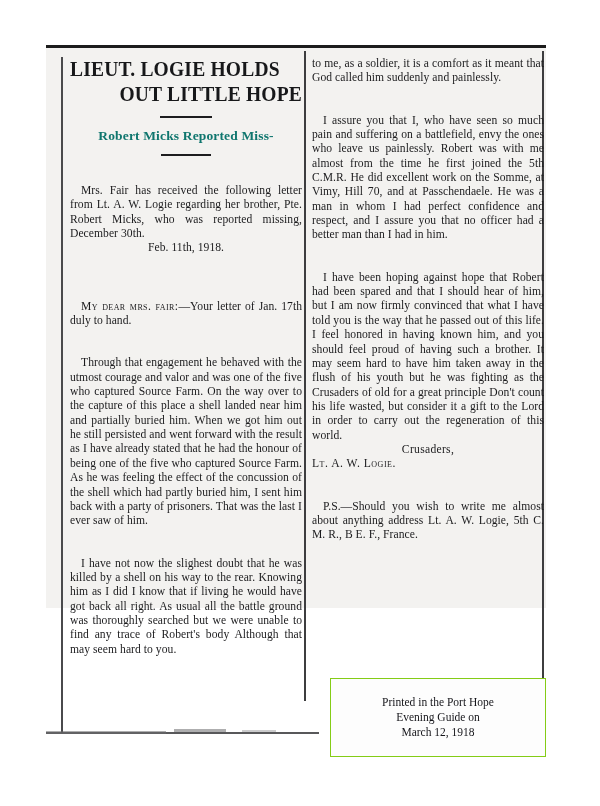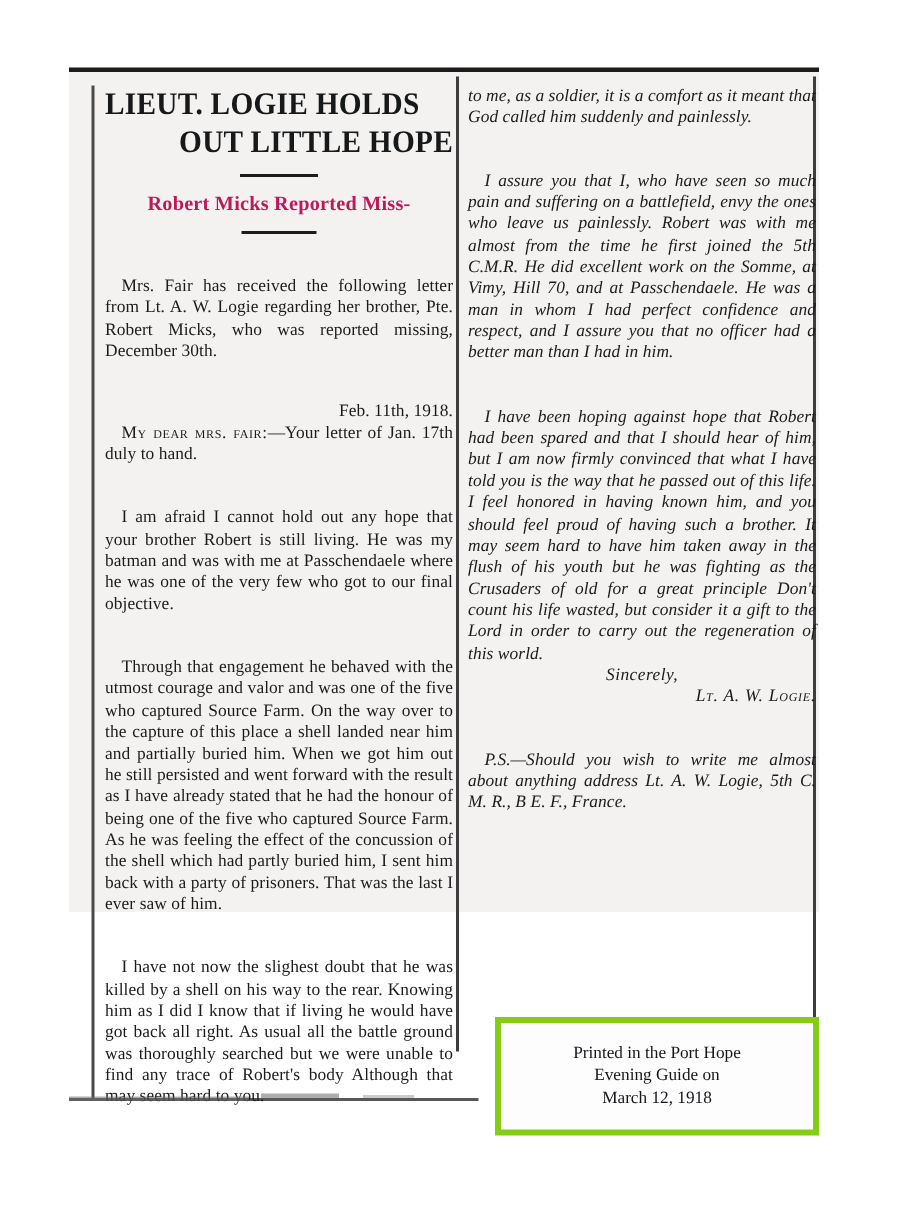--- a/index.html
+++ b/index.html
@@ -81,21 +81,21 @@
   }
 
   
   .column {
     position: absolute;
     top: 12px;
     width: 232px;
     box-sizing: border-box;
   }
   #column-left  { left: 24px; }
-  #column-right { left: 266px; font-style: italic; }
+  #column-right { left: 266px; }
 
   
   #headline-block { margin-bottom: 4px; }
   .headline-line {
     font-family: "Liberation Serif", "DejaVu Serif", serif;
     font-weight: bold;
     font-size: 21px;
     line-height: 25px;
     letter-spacing: 0.2px;
     color: #17181a;
@@ -115,21 +115,21 @@
     background: #1d1d1f;
     margin: 9px auto 8px auto;
   }
 
   #subheadline {
     font-family: "Liberation Serif", "DejaVu Serif", serif;
     font-weight: bold;
     font-size: 13.5px;
     line-height: 19px;
     text-align: center;
-    color: #be185d;
+    color: #0f766e;
     letter-spacing: 0.15px;
   }
 
   #subheadline-divider {
     width: 50px;
     height: 2px;
     background: #1d1d1f;
     margin: 9px auto 7px auto;
   }
 
@@ -138,49 +138,48 @@
     font-family: "Liberation Serif", "DejaVu Serif", serif;
     font-size: 11.6px;
     line-height: 14.35px;
     color: #1b1b1d;
     text-align: justify;
     letter-spacing: 0.05px;
   }
   .para { margin: 0; }
   .para.indent { text-indent: 11px; margin-top: 28px; }
   .para.dateline {
-    text-align: right;
+    text-align: center;
     text-indent: 0;
-    margin-top: 26px;
-  }
-  .para.salute { text-indent: 11px; }
+  }
+  .para.salute { text-indent: 11px; margin-top: 44px; }
   .smallcaps {
     font-variant: small-caps;
     letter-spacing: 0.4px;
   }
   .signature-sincerely {
     text-align: center;
     text-indent: 0;
     letter-spacing: 0.3px;
   }
   .signature-name {
-    text-align: right;
+    text-align: left;
     text-indent: 0;
     font-variant: small-caps;
     letter-spacing: 0.5px;
   }
 
   
   #caption-box {
     position: absolute;
     left: 330px;
     top: 678px;
     width: 216px;
     height: 79px;
-    border: 4px solid #84cc16;
+    border: 1px solid #84cc16;
     background: #fdfdfd;
     box-sizing: border-box;
     display: flex;
     align-items: center;
     justify-content: center;
   }
   #caption-text {
     font-family: "Liberation Serif", "DejaVu Serif", serif;
     font-size: 11.5px;
     line-height: 15px;
@@ -221,32 +220,31 @@
       <div id="subheadline">
         <div>Robert Micks Reported Miss-</div>
       </div>
 
       <div id="subheadline-divider"></div>
 
       <div class="body-text">
         <p class="para indent">Mrs. Fair has received the following letter from Lt. A. W. Logie regarding her brother, Pte. Robert Micks, who was reported missing, December 30th.</p>
         <p class="para dateline">Feb. 11th, 1918.</p>
         <p class="para salute smallcaps-host"><span class="smallcaps">My dear mrs. fair:</span>—Your letter of Jan. 17th duly to hand.</p>
-        <p class="para indent">I am afraid I cannot hold out any hope that your brother Robert is still living. He was my batman and was with me at Passchendaele where he was one of the very few who got to our final objective.</p>
         <p class="para indent">Through that engagement he behaved with the utmost courage and valor and was one of the five who captured Source Farm. On the way over to the capture of this place a shell landed near him and partially buried him. When we got him out he still persisted and went forward with the result as I have already stated that he had the honour of being one of the five who captured Source Farm. As he was feeling the effect of the concussion of the shell which had partly buried him, I sent him back with a party of prisoners. That was the last I ever saw of him.</p>
         <p class="para indent">I have not now the slighest doubt that he was killed by a shell on his way to the rear. Knowing him as I did I know that if living he would have got back all right. As usual all the battle ground was thoroughly searched but we were unable to find any trace of Robert's body Although that may seem hard to you.</p>
       </div>
     </div>
 
     <div class="column" id="column-right">
       <div class="body-text">
         <p class="para">to me, as a soldier, it is a comfort as it meant that God called him suddenly and painlessly.</p>
         <p class="para indent">I assure you that I, who have seen so much pain and suffering on a battlefield, envy the ones who leave us painlessly. Robert was with me almost from the time he first joined the 5th C.M.R. He did excellent work on the Somme, at Vimy, Hill 70, and at Passchendaele. He was a man in whom I had perfect confidence and respect, and I assure you that no officer had a better man than I had in him.</p>
         <p class="para indent">I have been hoping against hope that Robert had been spared and that I should hear of him, but I am now firmly convinced that what I have told you is the way that he passed out of this life. I feel honored in having known him, and you should feel proud of having such a brother. It may seem hard to have him taken away in the flush of his youth but he was fighting as the Crusaders of old for a great principle Don't count his life wasted, but consider it a gift to the Lord in order to carry out the regeneration of this world.</p>
-        <p class="para signature-sincerely">Sincerely,</p>
+        <p class="para signature-sincerely">Crusaders,</p>
         <p class="para signature-name">Lt. A. W. Logie.</p>
         <p class="para indent">P.S.—Should you wish to write me almost about anything address Lt. A. W. Logie, 5th C. M. R., B E. F., France.</p>
       </div>
     </div>
 
     <span class="smudge" style="left:0px;  top:686px; width:120px; height:3px;"></span>
     <span class="smudge" style="left:128px;top:684px; width:52px;  height:3px;"></span>
     <span class="smudge" style="left:196px;top:685px; width:34px;  height:2px; opacity:.35;"></span>
   </div>
 

